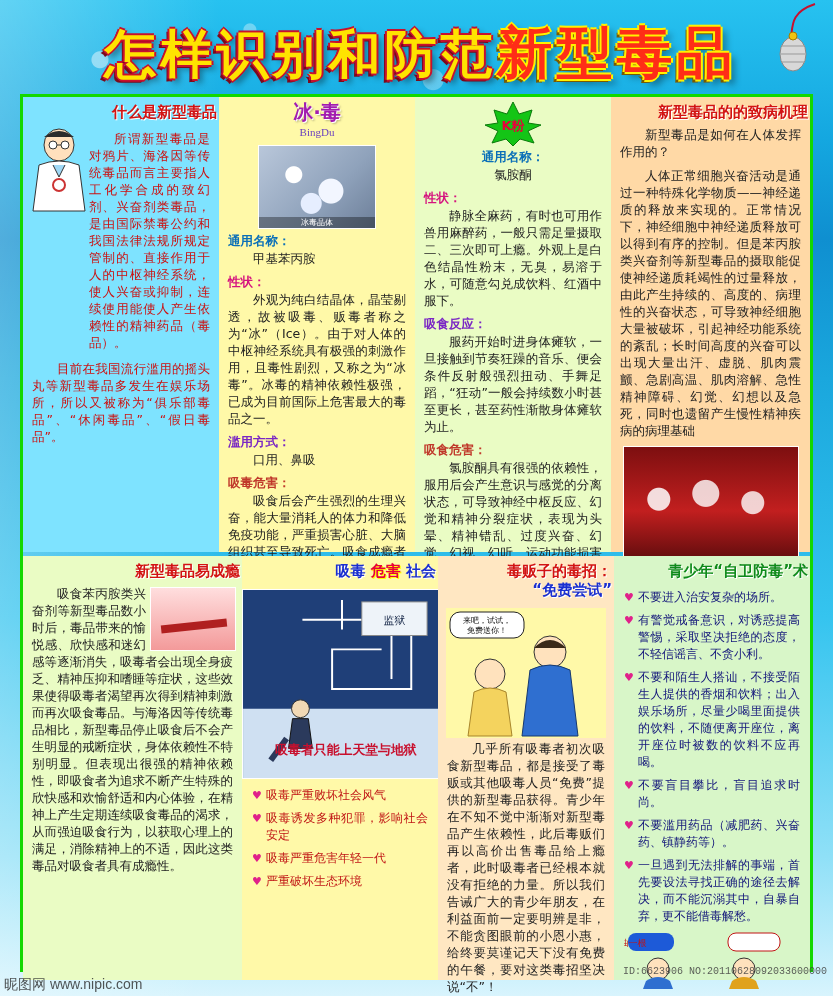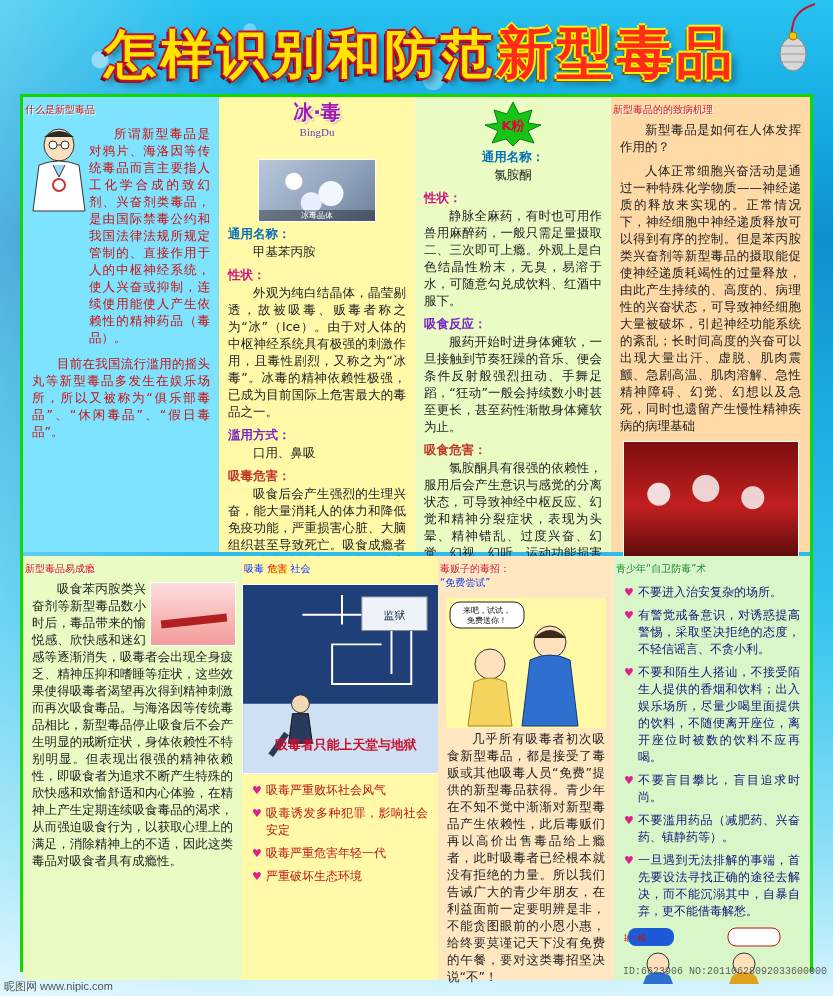--- a/index.html
+++ b/index.html
@@ -66,21 +66,21 @@
   .c3 { width:196px; background:#eafcc4; }
   .c4 { width:199px; background:#ffd9a6; }
   
   .row-bot { position:absolute; left:23px; top:556px; width:787px; height:424px; display:flex; }
   .b1 { width:219px; background:#eafcc4; }
   .b2 { width:196px; background:#fff9a8; }
   .b3 { width:176px; background:#ffe7c2; }
   .b4 { width:196px; background:#d8f6c8; }
 
   .sec-title {
-    text-align:left; font-weight:normal; font-size:10px;
+    text-align:right; font-weight:bold; font-size:15px;
     padding:6px 2px 4px; color:#d21313;
     text-shadow:1px 1px 0 #fff;
   }
   .sec-title.blue { color:#1a2fd0; }
   .sec-title.green{ color:#0f8a1b; }
 
   .body-text {
     font-size:12.5px; line-height:17px; color:#12157a;
     padding:0 9px; text-align:justify; text-justify:inter-ideograph;
   }
@@ -96,21 +96,21 @@
   .doctor{ position:absolute; left:6px; top:26px; width:60px; height:92px; }
   
   .photo {
     background:#cfd6e0; border:1px solid #fff; position:relative; overflow:hidden;
   }
   .photo .cap{
     position:absolute; left:0; bottom:0; right:0; font-size:8px; color:#fff;
     background:rgba(0,0,0,.35); text-align:center;
   }
   .ice {
-    width:118px; height:63px; margin:16px auto 4px;
+    width:118px; height:84px; margin:2px auto 4px;
     background:
       radial-gradient(circle at 30% 35%, #ffffff 0 8px, transparent 9px),
       radial-gradient(circle at 62% 55%, #f2f6ff 0 12px, transparent 13px),
       radial-gradient(circle at 45% 70%, #e6eeff 0 10px, transparent 11px),
       linear-gradient(135deg,#b9c7da,#8fa2bb 60%, #6d7f99);
     border:1px solid #fff;
     padding-left:40px;
   }
   .bingdu-badge{
     width:88px;height:44px;margin:2px auto 0;text-align:center;
@@ -168,21 +168,21 @@
   .seller{
     width:160px;height:130px;margin:4px auto 2px;position:relative;
   }
   .bullets{ padding:4px 10px 0; font-size:12px; line-height:17px; color:#12157a;}
   .bullets .li{ position:relative; padding-left:14px; margin-bottom:6px; text-align:justify;}
   .bullets .li:before{
     content:"♥"; position:absolute; left:0; top:0; color:#e0218a; font-size:11px;
   }
   .bullets.red .li{ color:#c01515; }
   .footer-left{
-    position:absolute;left:4px;bottom:2px;font-size:11px;color:#2b2b2b;opacity:.8;
+    position:absolute;left:4px;bottom:2px;font-size:14px;color:#2b2b2b;opacity:.8;
     font-family:"Liberation Sans",sans-serif;
   }
   .footer-right{
     position:absolute;right:6px;bottom:19px;font-size:10px;color:#444;opacity:.85;
     font-family:Liberation Mono, monospace;
   }
   .kids{
     width:176px;height:58px;margin:6px auto 0;position:relative;
   }
   .hand-photo{

